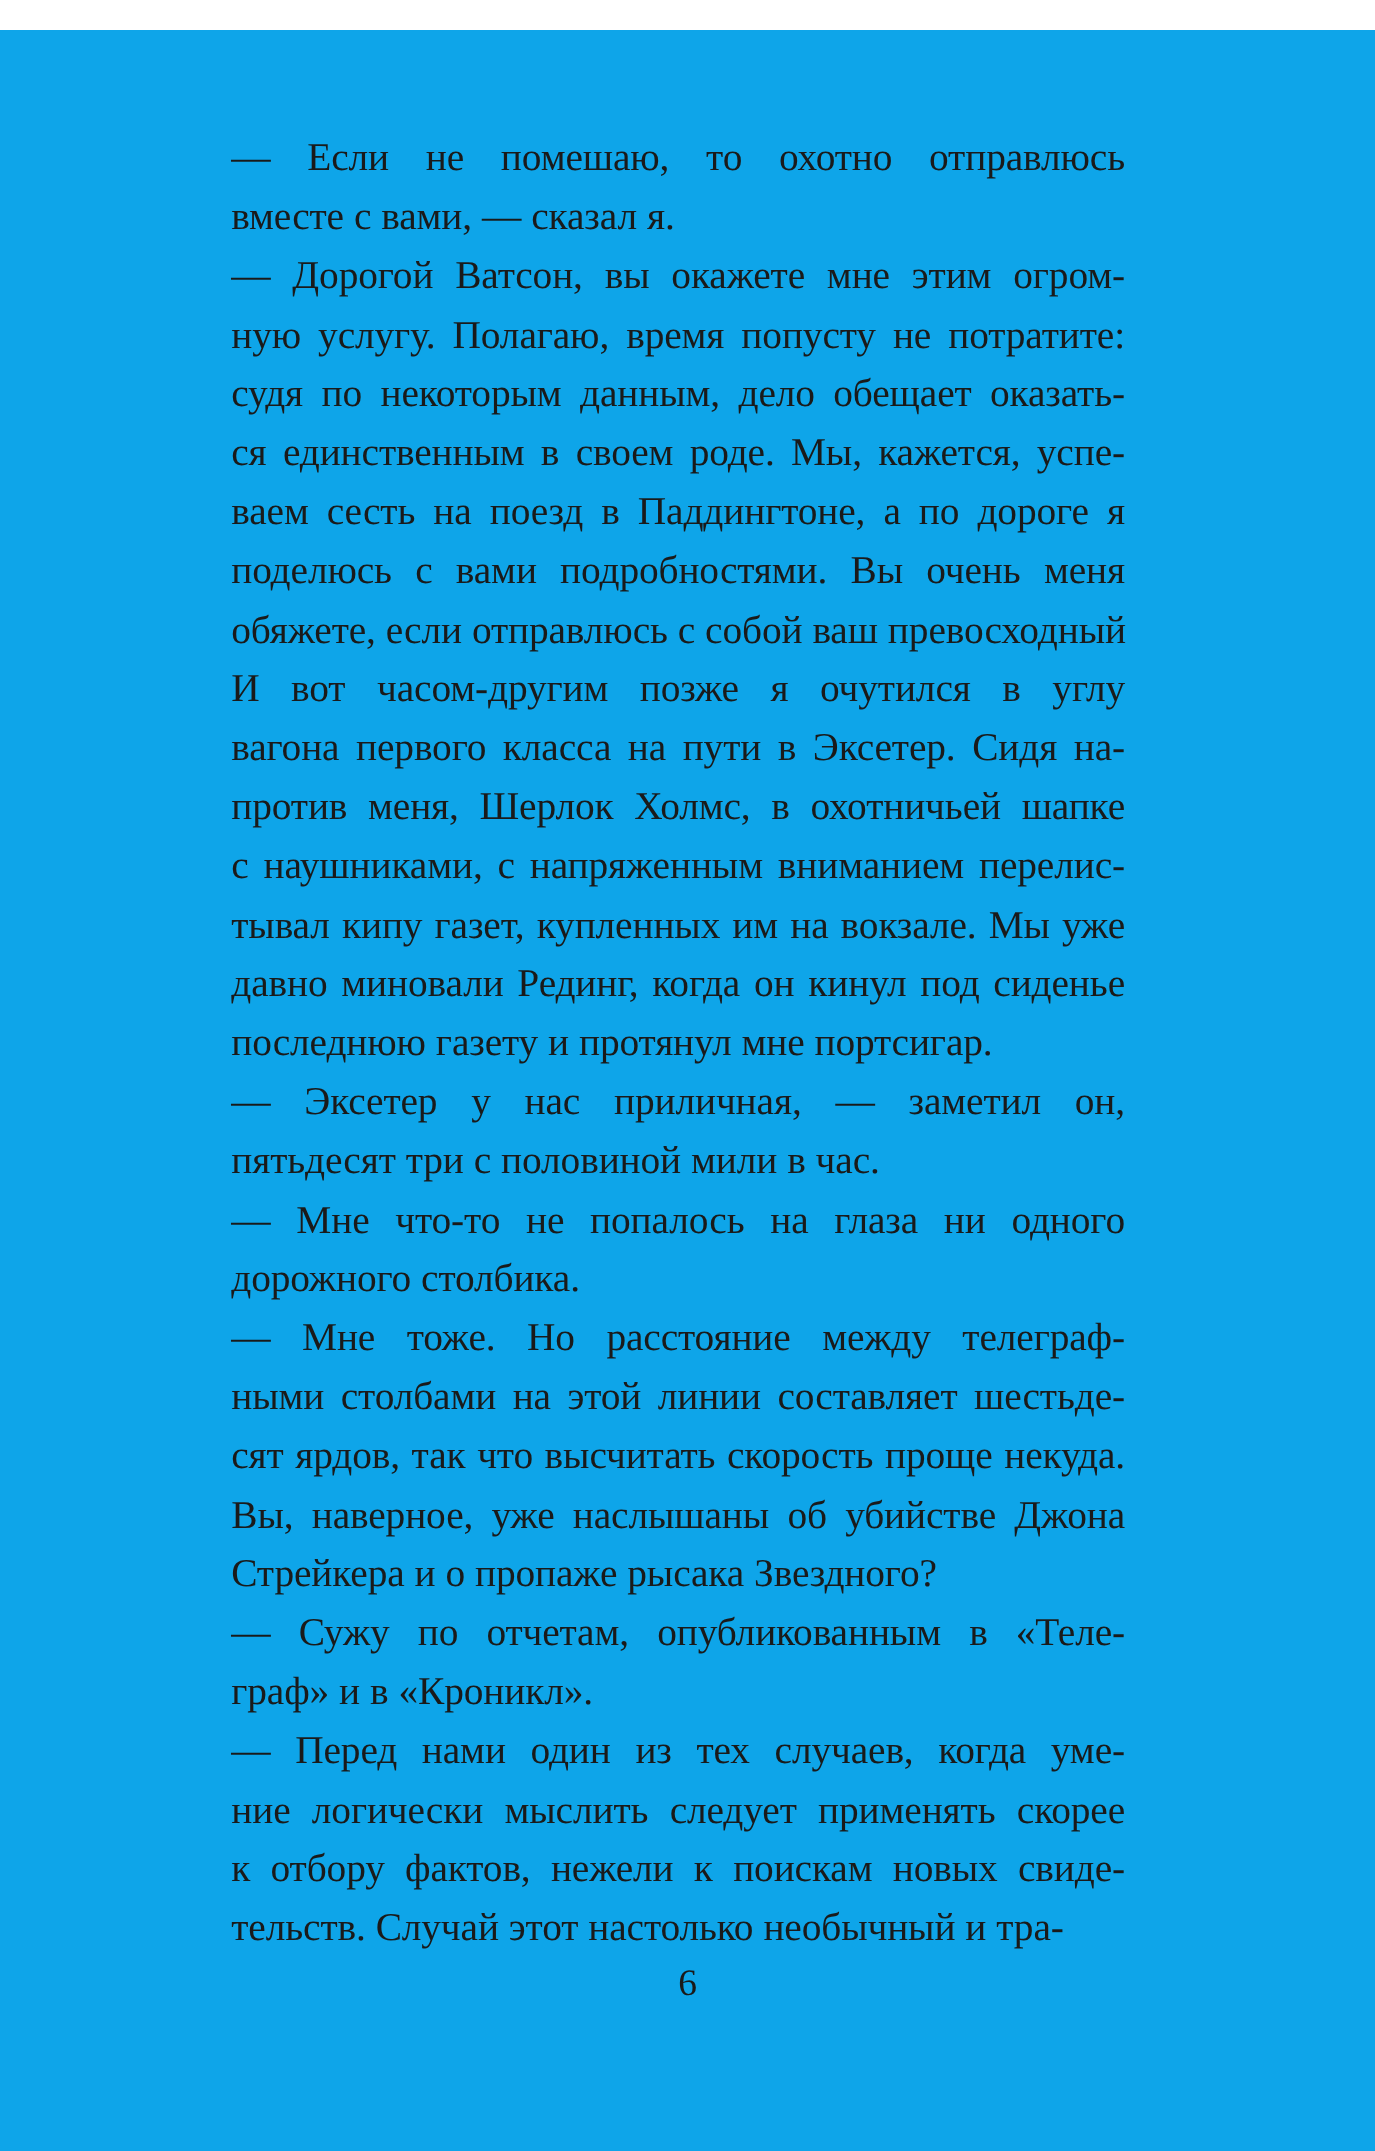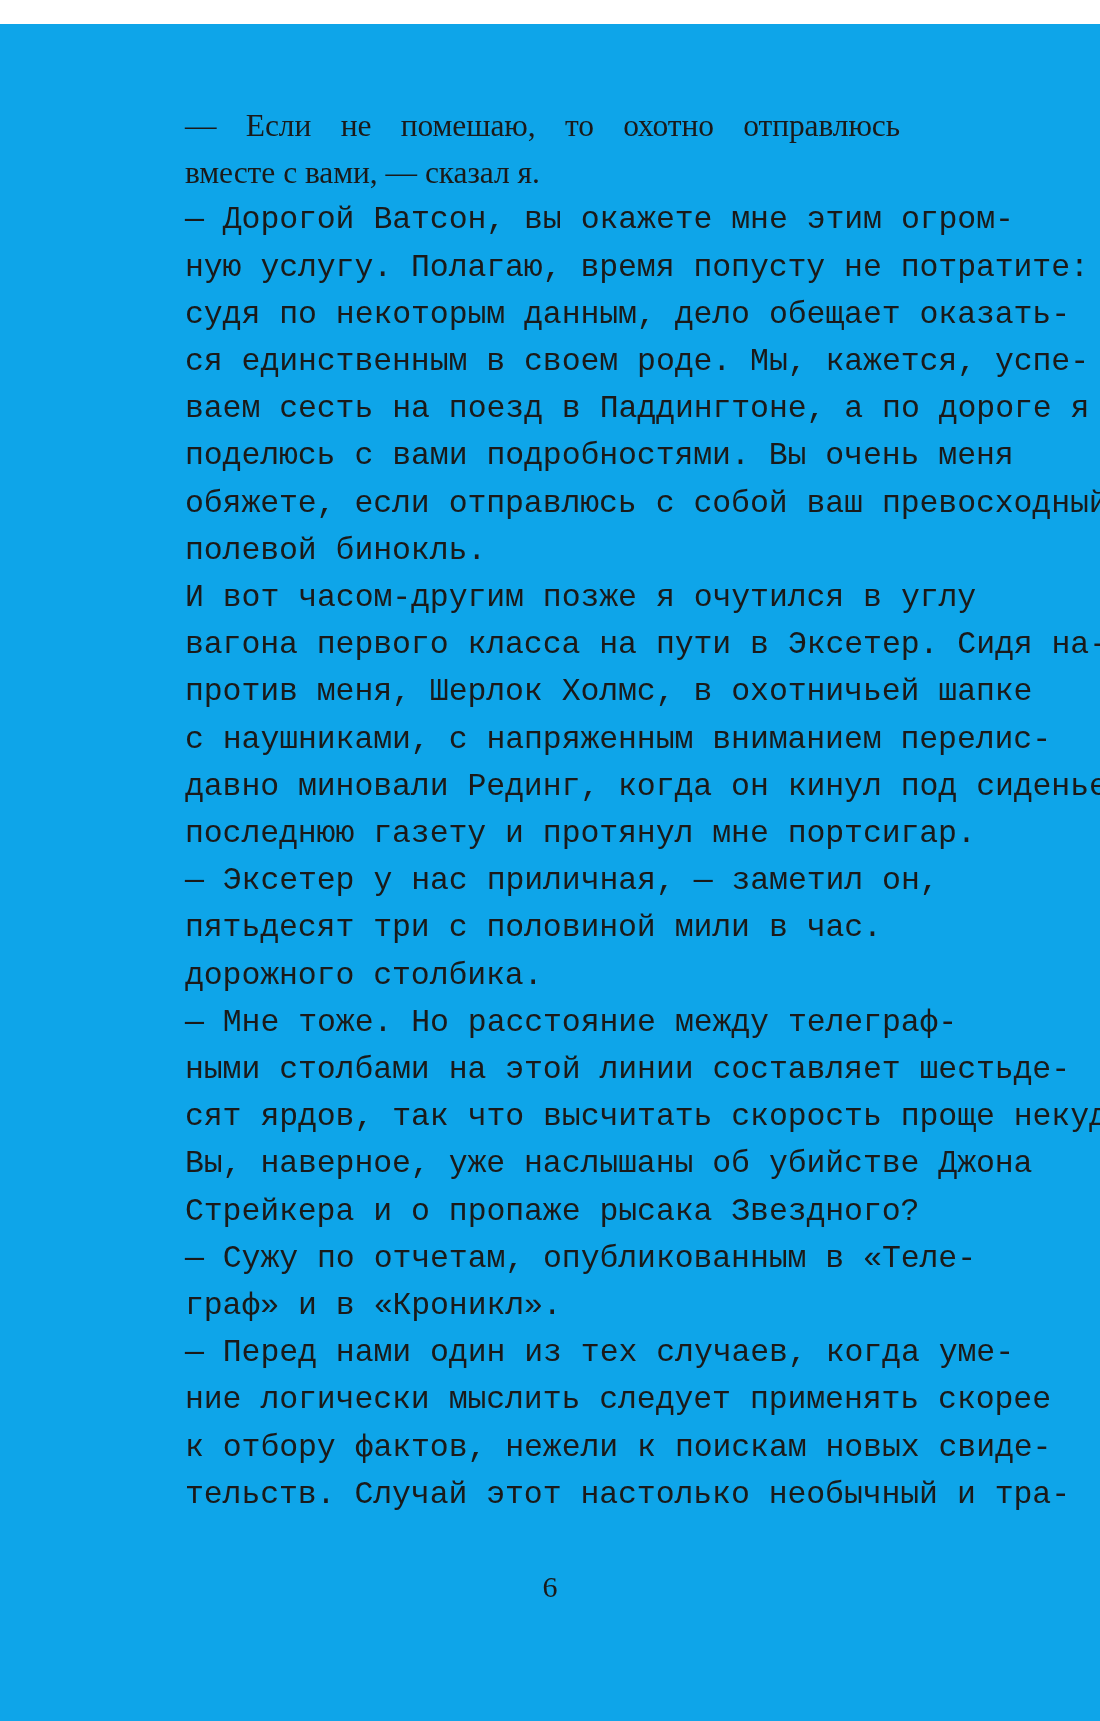--- a/index.html
+++ b/index.html
@@ -37,21 +37,20 @@
     text-align: justify;
     text-align-last: left;
     text-indent: 52px;
     letter-spacing: -0.1px;
     word-spacing: 0.2px;
     hyphens: manual;
     -webkit-hyphens: manual;
   }
   .para + .para {
     margin-top: 0px;
-    font-family: Liberation Mono, monospace;
   }
   
   .para .ln {
     display: block;
     text-align: justify;
     text-align-last: justify;
     white-space: nowrap;
   }
   .para .ln.last {
     text-align-last: left;
@@ -84,38 +83,39 @@
     </p>
 
     <p class="para">
       <span class="ln first">— Дорогой Ватсон, вы окажете мне этим огром-</span>
       <span class="ln">ную услугу. Полагаю, время попусту не потратите:</span>
       <span class="ln">судя по некоторым данным, дело обещает оказать-</span>
       <span class="ln">ся единственным в своем роде. Мы, кажется, успе-</span>
       <span class="ln">ваем сесть на поезд в Паддингтоне, а по дороге я</span>
       <span class="ln">поделюсь с вами подробностями. Вы очень меня</span>
       <span class="ln">обяжете, если отправлюсь с собой ваш превосходный</span>
-      <span class="ln last">полевой бинокль.</span>
     </p>
 
     <p class="para">
       <span class="ln first">И вот часом-другим позже я очутился в углу</span>
       <span class="ln">вагона первого класса на пути в Эксетер. Сидя на-</span>
       <span class="ln">против меня, Шерлок Холмс, в охотничьей шапке</span>
       <span class="ln">с наушниками, с напряженным вниманием перелис-</span>
+      <span class="ln">тывал кипу газет, купленных им на вокзале. Мы уже</span>
       <span class="ln">давно миновали Рединг, когда он кинул под сиденье</span>
       <span class="ln last">последнюю газету и протянул мне портсигар.</span>
     </p>
 
     <p class="para">
       <span class="ln first">— Эксетер у нас приличная, — заметил он,</span>
       <span class="ln last">пятьдесят три с половиной мили в час.</span>
     </p>
 
     <p class="para">
+      <span class="ln first">— Мне что-то не попалось на глаза ни одного</span>
       <span class="ln last">дорожного столбика.</span>
     </p>
 
     <p class="para">
       <span class="ln first">— Мне тоже. Но расстояние между телеграф-</span>
       <span class="ln">ными столбами на этой линии составляет шестьде-</span>
       <span class="ln">сят ярдов, так что высчитать скорость проще некуда.</span>
       <span class="ln">Вы, наверное, уже наслышаны об убийстве Джона</span>
       <span class="ln last">Стрейкера и о пропаже рысака Звездного?</span>
     </p>

